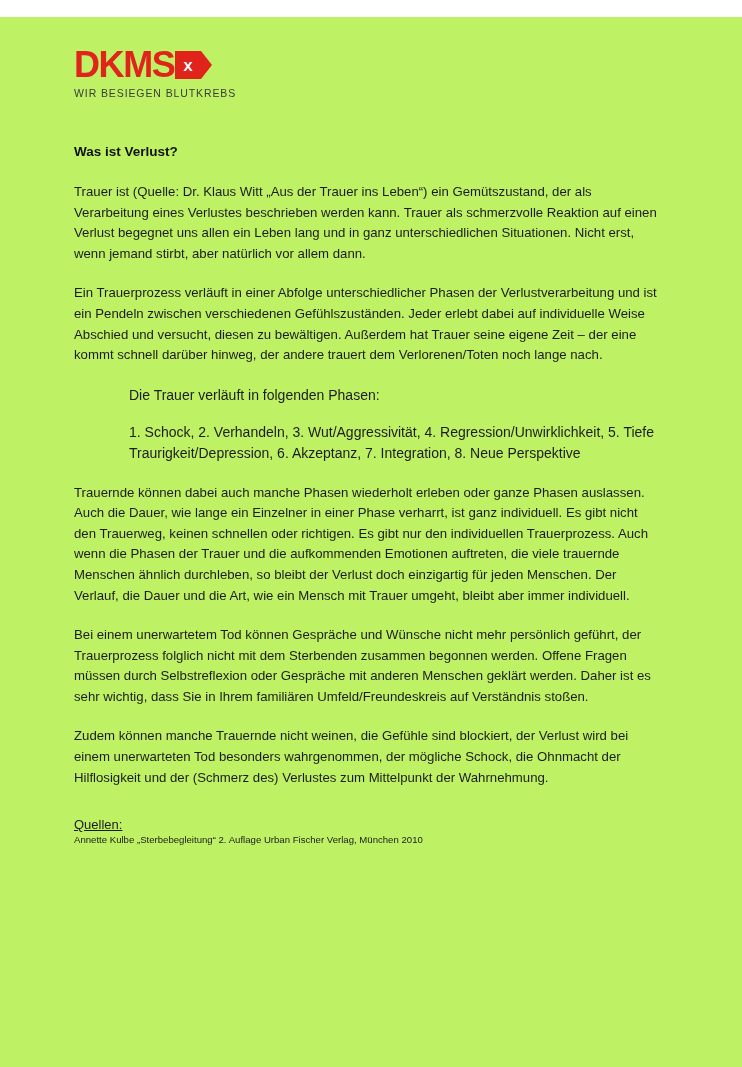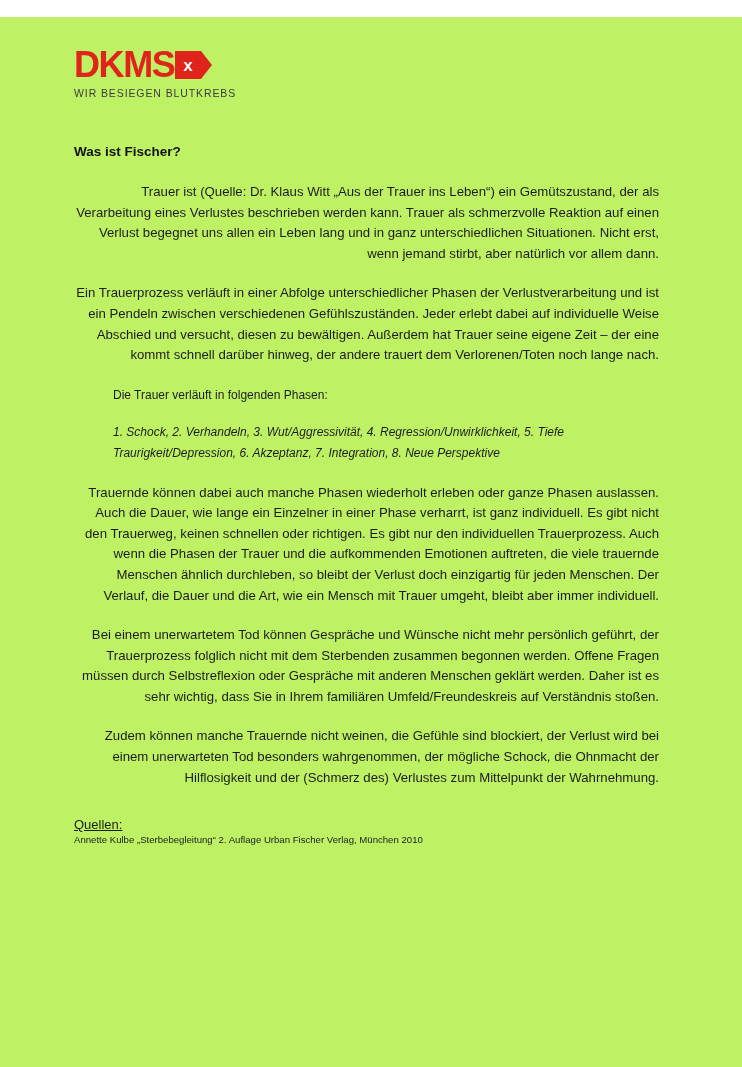--- a/index.html
+++ b/index.html
@@ -79,38 +79,37 @@
     color: #111111;
     margin: 0 0 22px 0;
     line-height: 17px;
   }
 
   p.body-text {
     font-size: 13.2px;
     line-height: 20.6px;
     color: #1c1c1c;
     margin: 0 0 19px 0;
-    text-align: right;
+    text-align: left;
   }
 
   .indent-block {
     margin-left: 39px;
     margin-top: 0;
     margin-bottom: 19px;
     width: 548px;
   }
   .indent-block p {
-    font-size: 12px;
+    font-size: 14px;
     line-height: 20.6px;
     color: #1c1c1c;
-    margin: 0 0 17px 0;
+    margin: 0 0 17px 16px;
   }
   .indent-block p:last-child {
     margin-bottom: 0;
-    font-style: italic;
   }
 
   .sources {
     margin-top: 27px;
   }
   .sources-title {
     font-size: 13px;
     line-height: 13px;
     color: #1c1c1c;
     text-decoration: underline;
@@ -138,21 +137,21 @@
           <path d="M0 1 H26 L37 15 L26 29 H0 Z" fill="#e0241b"></path>
           <text x="13" y="21" font-family="Liberation Sans, sans-serif" font-size="17" font-weight="bold" fill="#ffffff" text-anchor="middle">x</text>
         </svg>
       </span>
     </div>
     <div class="logo-tagline">WIR BESIEGEN BLUTKREBS</div>
   </div>
 
   <div class="content">
 
-    <h1 class="doc-heading">Was ist Fischer?</h1>
+    <h1 class="doc-heading">Was ist Verlust?</h1>
 
     <p class="body-text">Trauer ist (Quelle: Dr. Klaus Witt „Aus der Trauer ins Leben“) ein Gemütszustand, der als Verarbeitung eines Verlustes beschrieben werden kann. Trauer als schmerzvolle Reaktion auf einen Verlust begegnet uns allen ein Leben lang und in ganz unterschiedlichen Situationen. Nicht erst, wenn jemand stirbt, aber natürlich vor allem dann.</p>
 
     <p class="body-text">Ein Trauerprozess verläuft in einer Abfolge unterschiedlicher Phasen der Verlustverarbeitung und ist ein Pendeln zwischen verschiedenen Gefühlszuständen. Jeder erlebt dabei auf individuelle Weise Abschied und versucht, diesen zu bewältigen. Außerdem hat Trauer seine eigene Zeit – der eine kommt schnell darüber hinweg, der andere trauert dem Verlorenen/Toten noch lange nach.</p>
 
     <div class="indent-block">
       <p>Die Trauer verläuft in folgenden Phasen:</p>
       <p>1. Schock, 2. Verhandeln, 3. Wut/Aggressivität, 4. Regression/Unwirklichkeit, 5. Tiefe Traurigkeit/Depression, 6. Akzeptanz, 7. Integration, 8. Neue Perspektive</p>
     </div>
 

